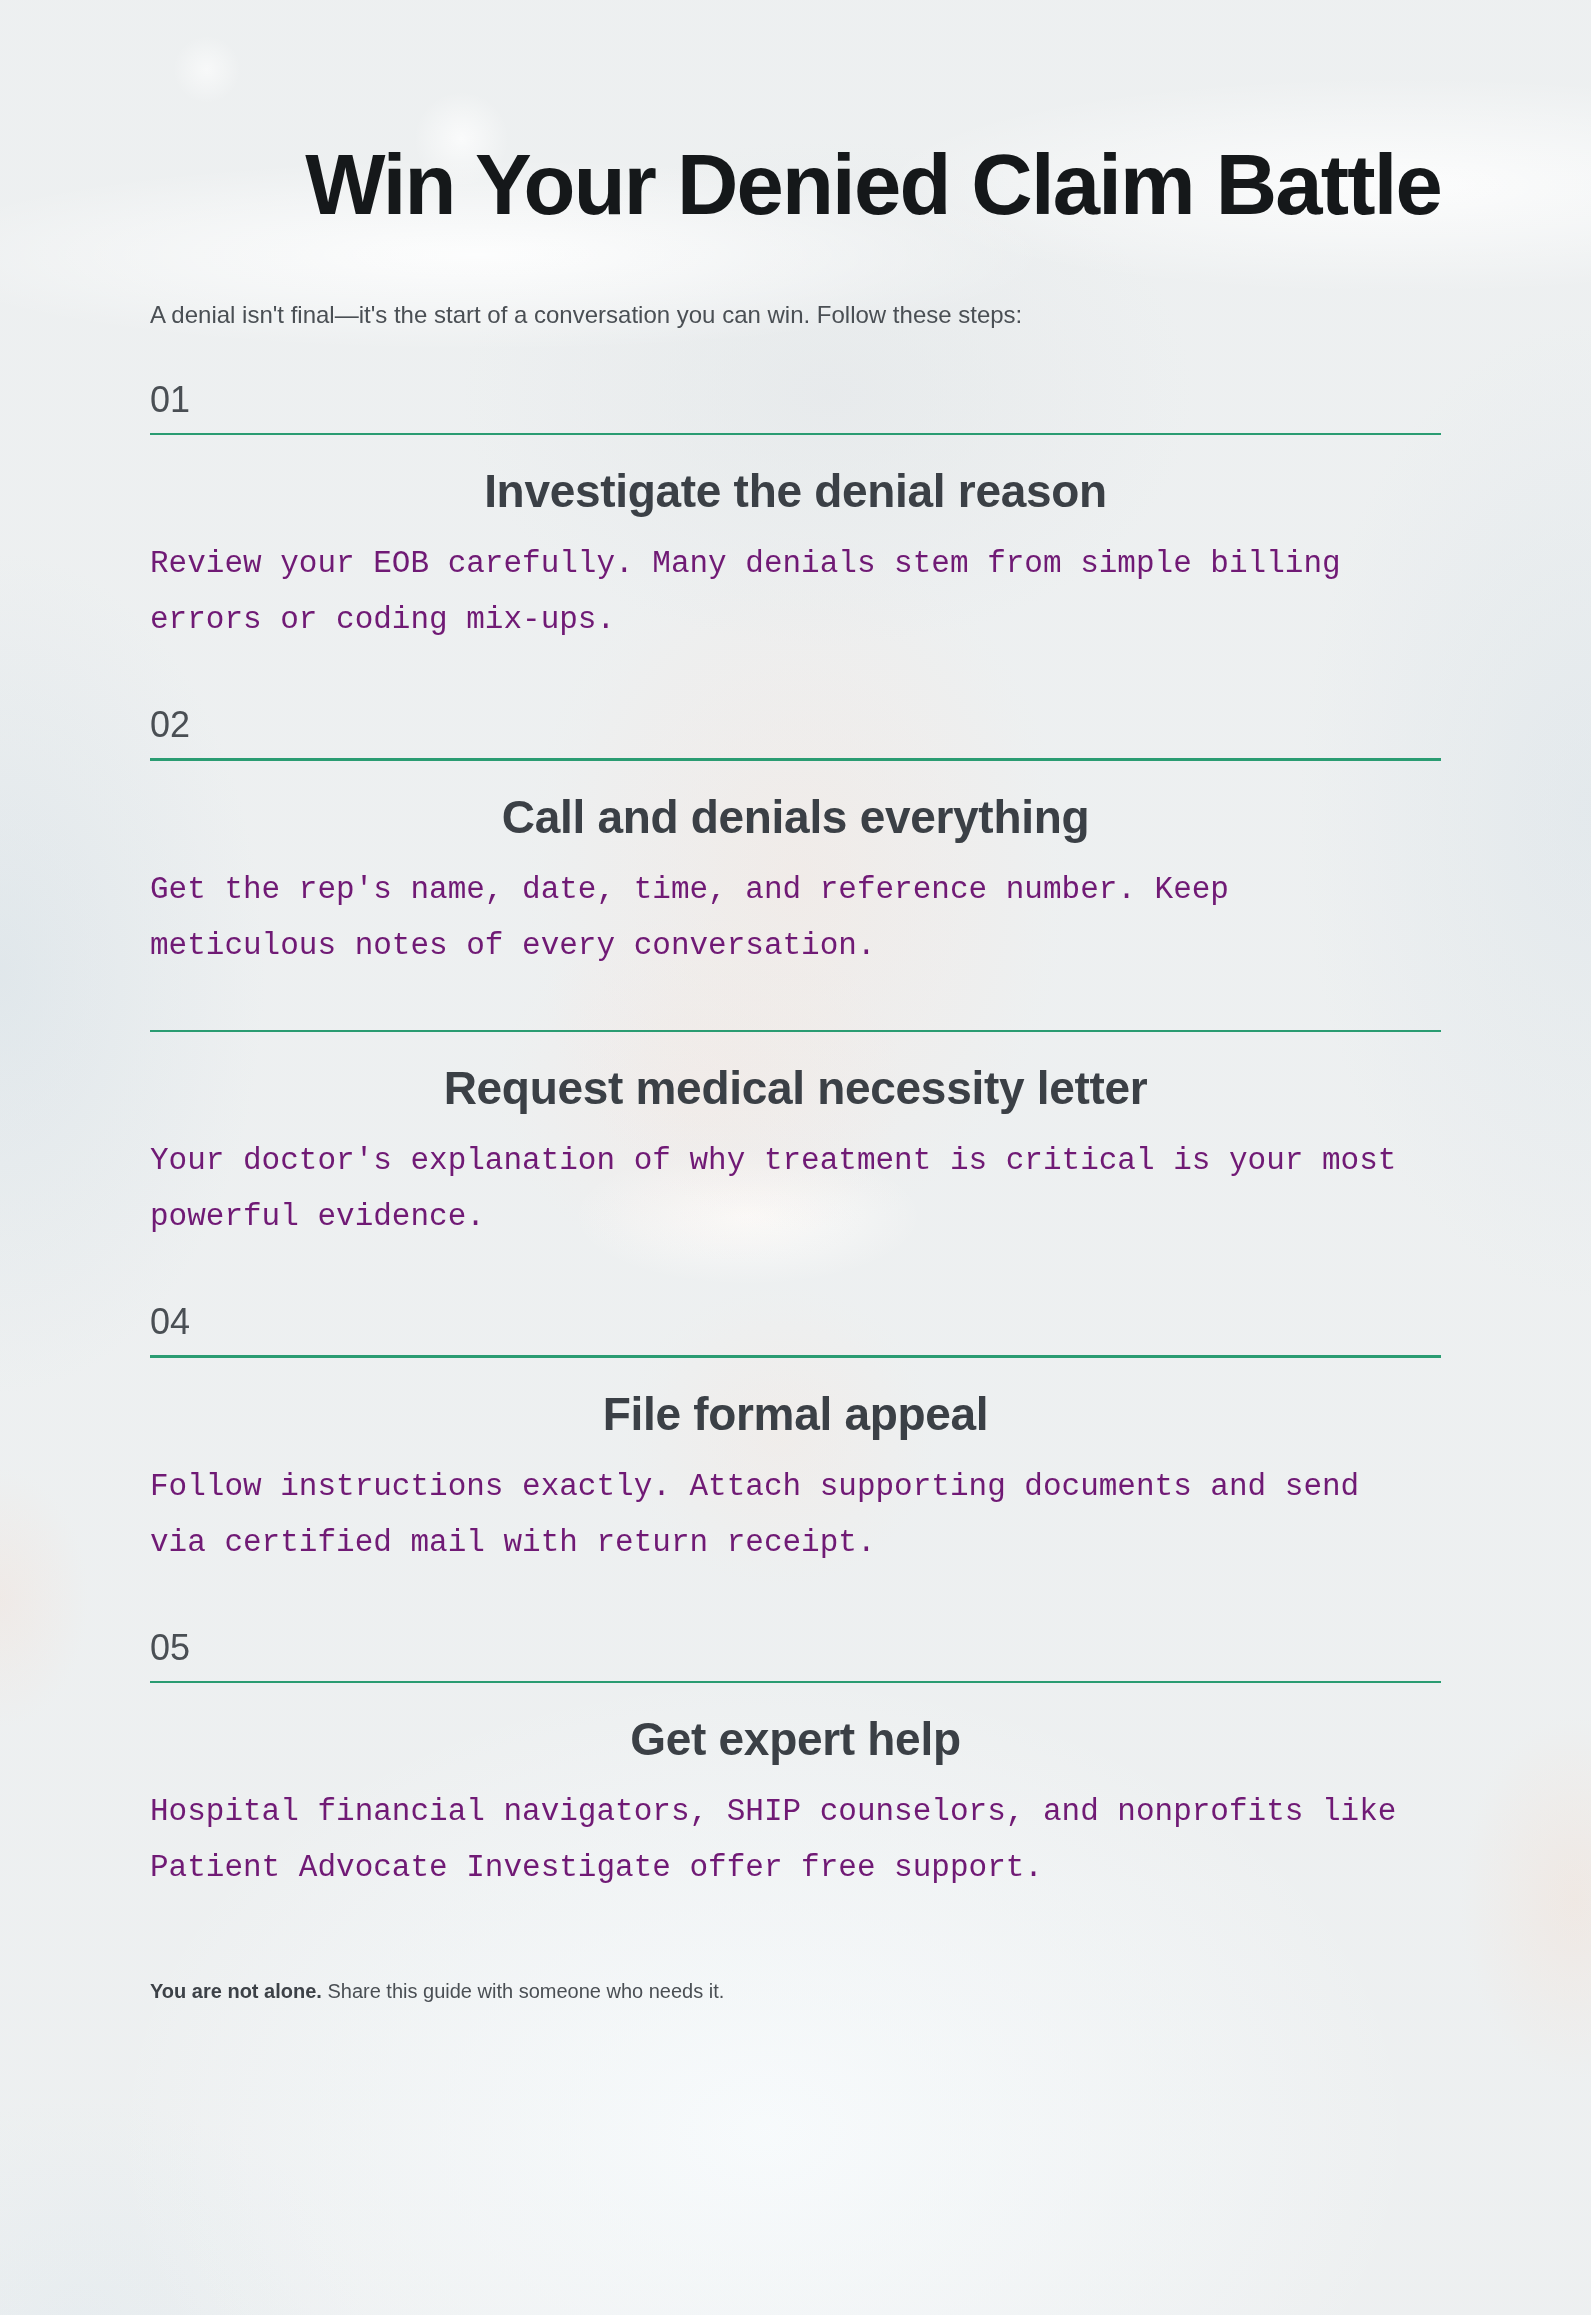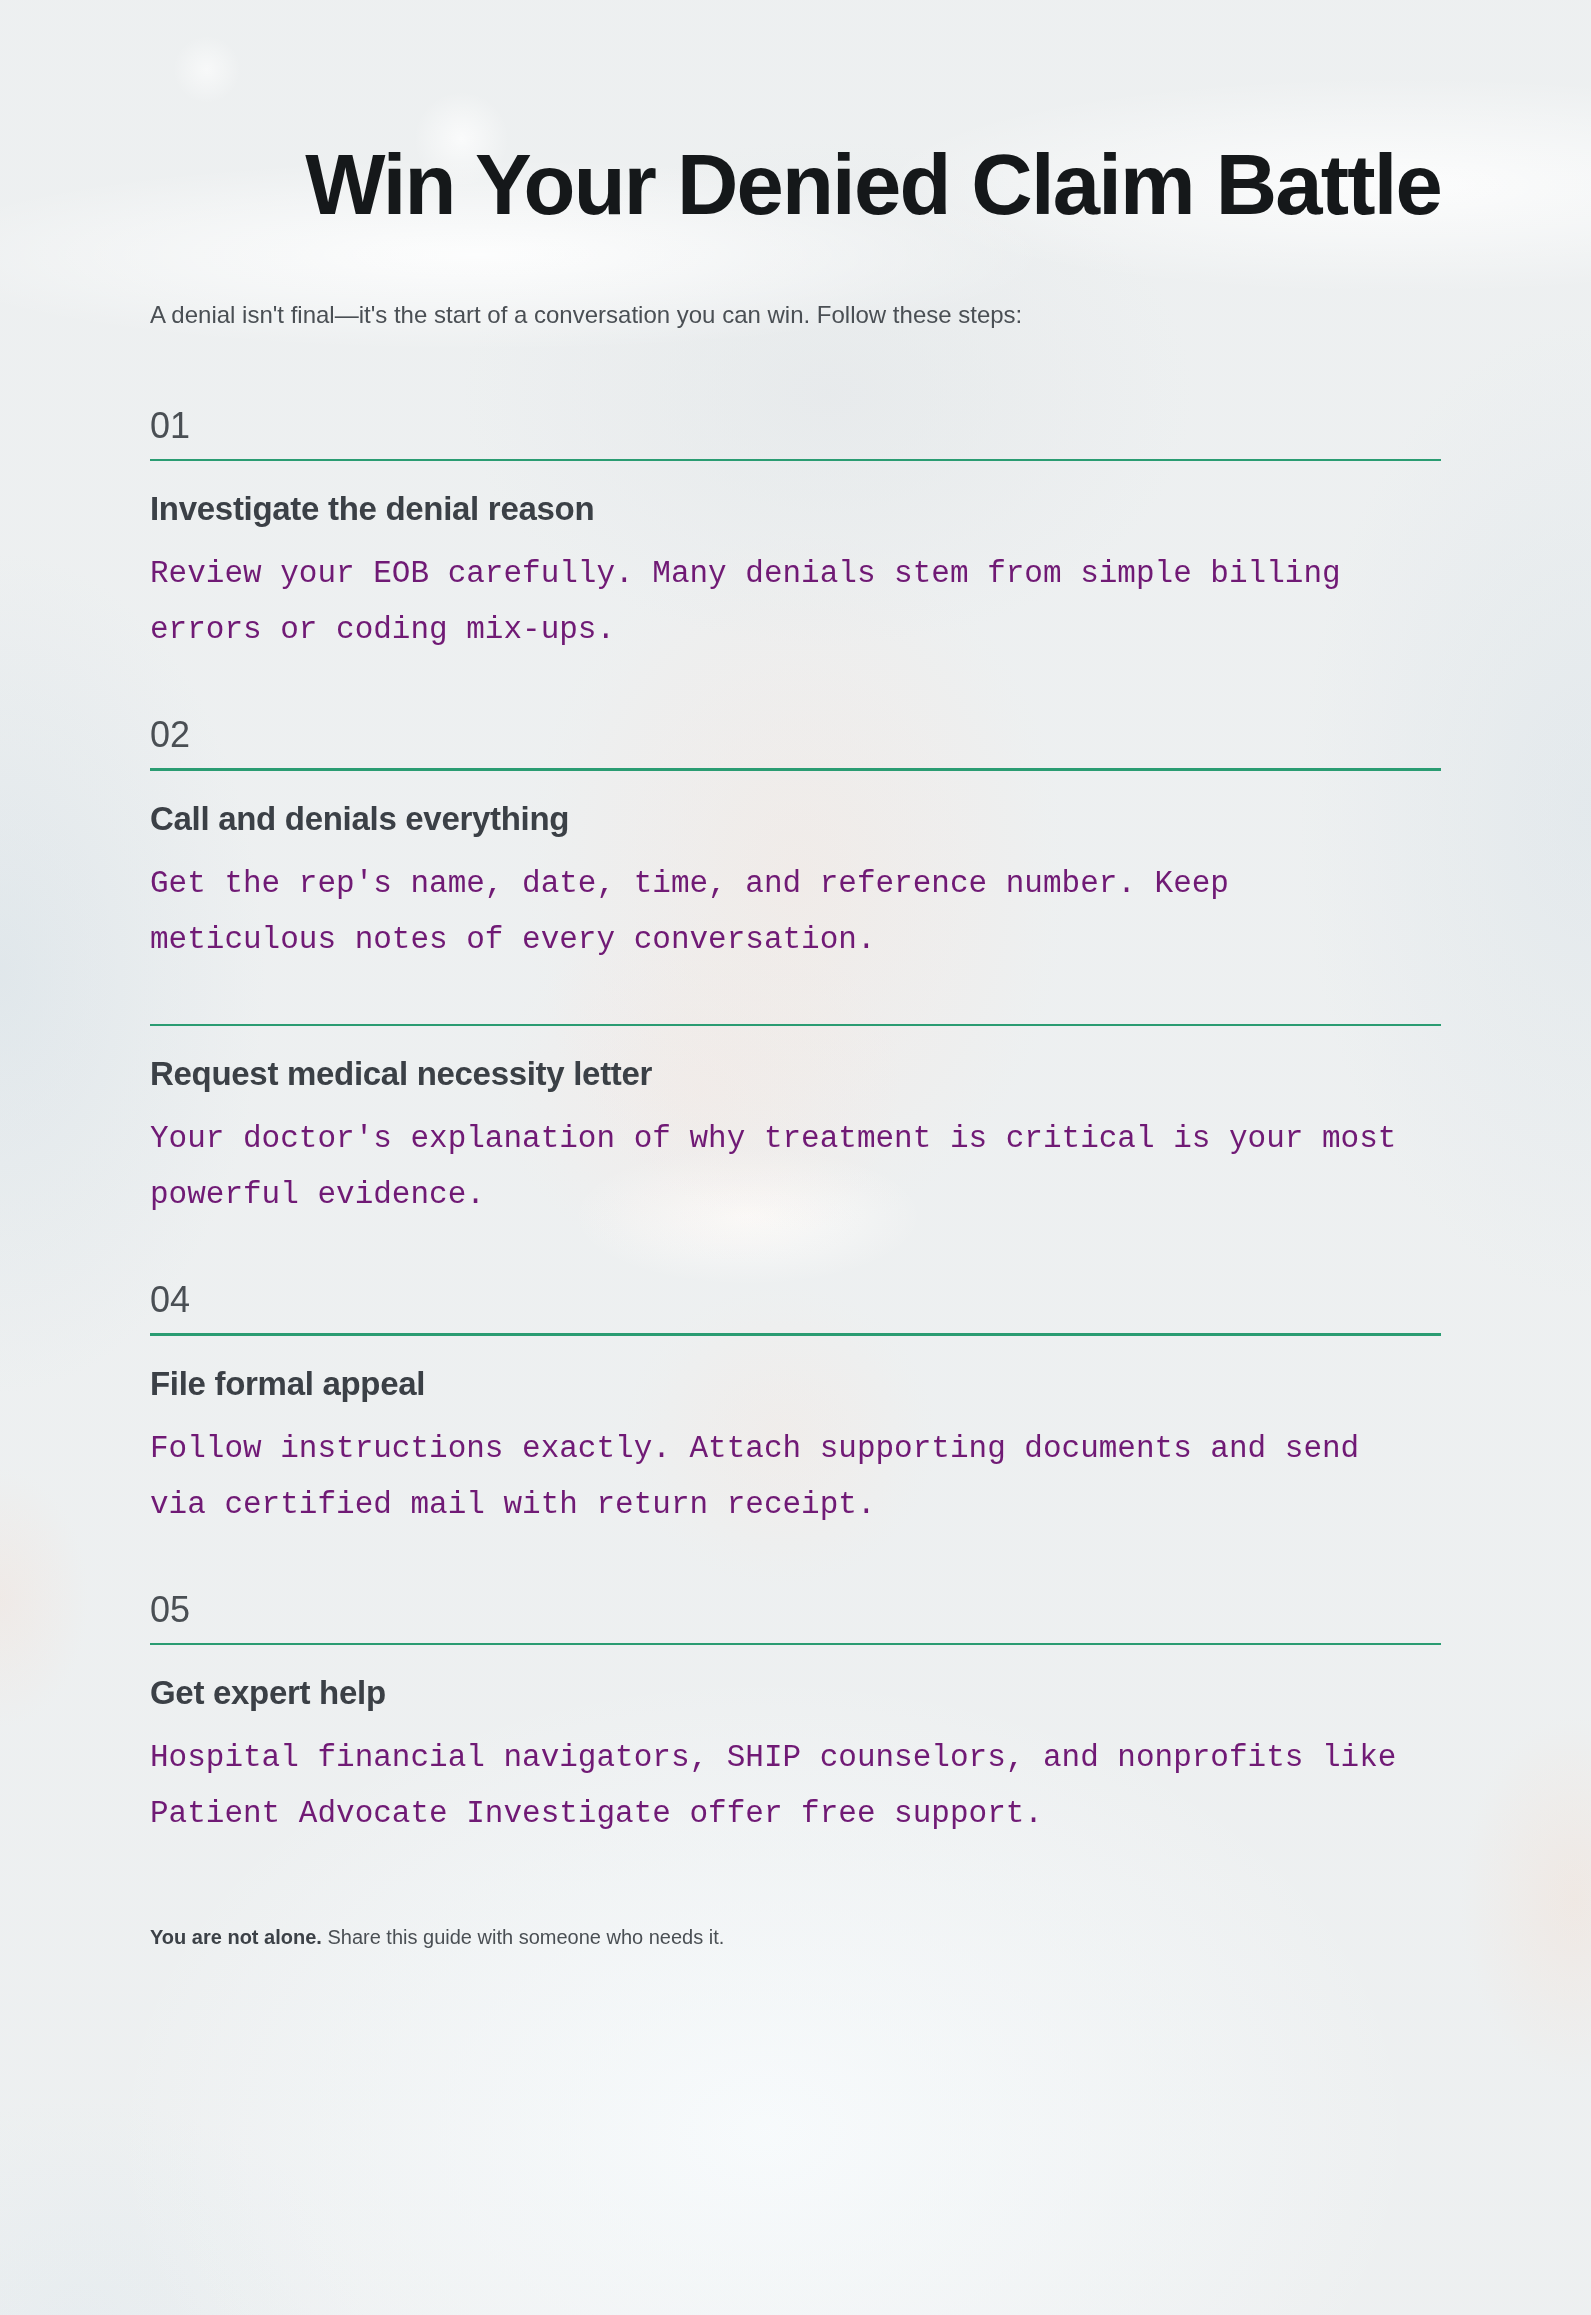--- a/index.html
+++ b/index.html
@@ -53,43 +53,44 @@
     text-align: right;
   }
   .intro {
     margin: 51px 0 0 0;
     max-width: 1262px;
     font-size: 24px;
     line-height: 60px;
     color: #4a4f54;
   }
   .steps {
-    margin-top: 60px;
+    margin-top: 34px;
   }
   .step + .step {
     margin-top: 56px;
   }
   .step-number {
     font-size: 36px;
     line-height: 42px;
     font-weight: 400;
     color: #4a4f54;
   }
   .step-divider {
     height: 2.7px;
     width: 100%;
     margin-top: 11.8px;
     background: #2a9c72;
   }
   .step-heading {
     margin: 29px 0 0 0;
-    font-size: 33px;
+    font-size: 46px;
     font-weight: 600;
     letter-spacing: -0.3px;
     color: #3b4046;
+    text-align: center;
   }
   .step-body {
     margin: 18px 0 0 0;
     max-width: 1266px;
     font-size: 31px;
     line-height: 56px;
     color: #701a75;
     font-family: Liberation Mono, monospace;
   }
   .footer-note {

